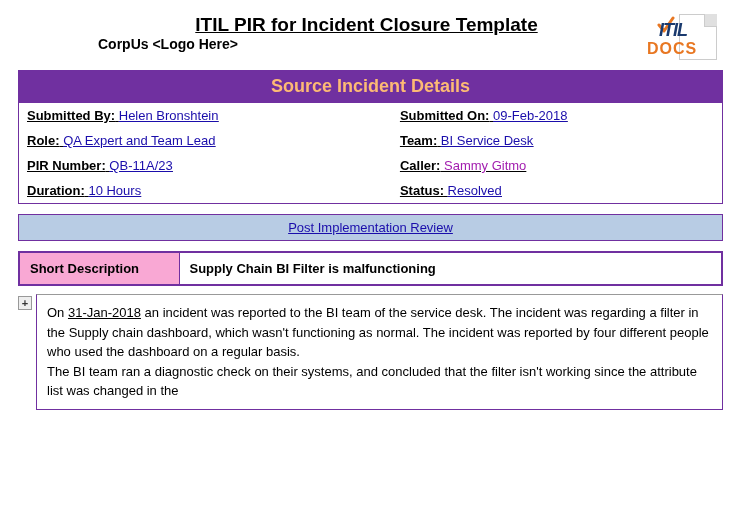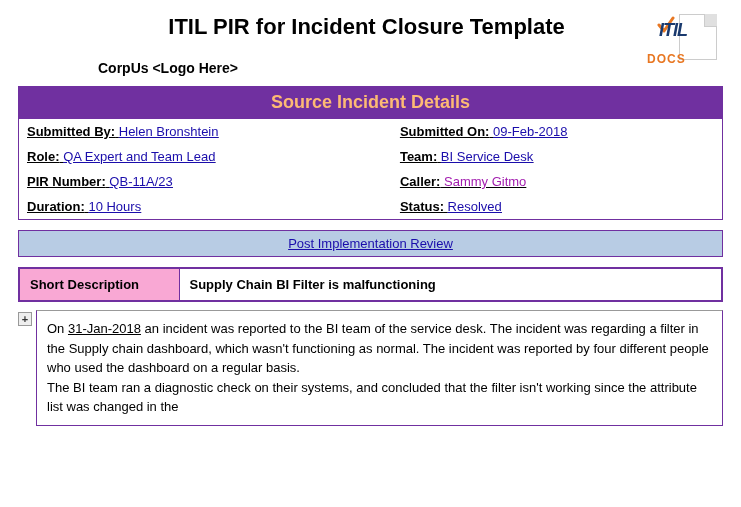--- a/index.html
+++ b/index.html
@@ -20,22 +20,23 @@
       display: flex;
       align-items: flex-start;
       justify-content: space-between;
       margin-bottom: 6px;
     }
     .title-block {
       flex: 1;
       text-align: center;
     }
     .main-title {
-      font-size: 22px;
-      font-weight: bold;
+      font-size: 19px;
+      font-weight: bold;
+      text-decoration: underline;
       margin-top: 4px;
     }
     .logo-area {
       width: 80px;
       display: flex;
       flex-direction: column;
       align-items: center;
       margin-left: 8px;
       margin-top: 2px;
     }
@@ -71,39 +72,38 @@
       top: 8px;
       font-size: 18px;
       font-weight: 900;
       color: #1a3a6e;
       letter-spacing: -1px;
       font-style: italic;
     }
     .logo-text-docs {
       position: absolute;
       left: 0;
-      top: 40px;
-      font-size: 12px;
+      top: 28px;
+      font-size: 16px;
       font-weight: 900;
       color: #e87722;
       letter-spacing: 1px;
     }
     .logo-check {
       position: absolute;
       left: 10px;
       top: 2px;
       width: 18px;
       height: 22px;
     }
     .corp-logo {
       font-size: 14px;
       font-weight: bold;
       margin-bottom: 4px;
       text-align: left;
-      margin-top: 20px;
     }
     
     .section-banner {
       background: #7030a0;
       color: #fdba74;
       text-align: center;
       font-weight: bold;
       font-size: 18px;
       padding: 5px 0;
       margin-bottom: 0;

